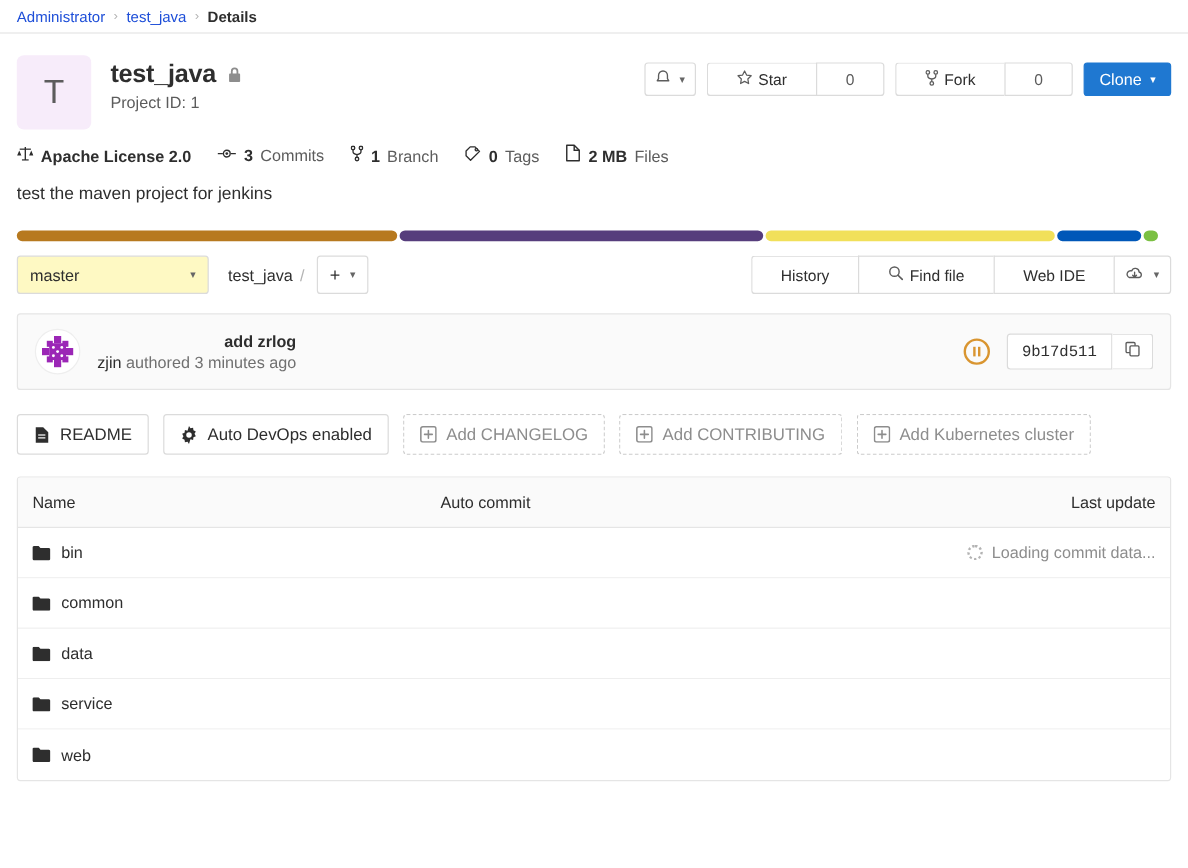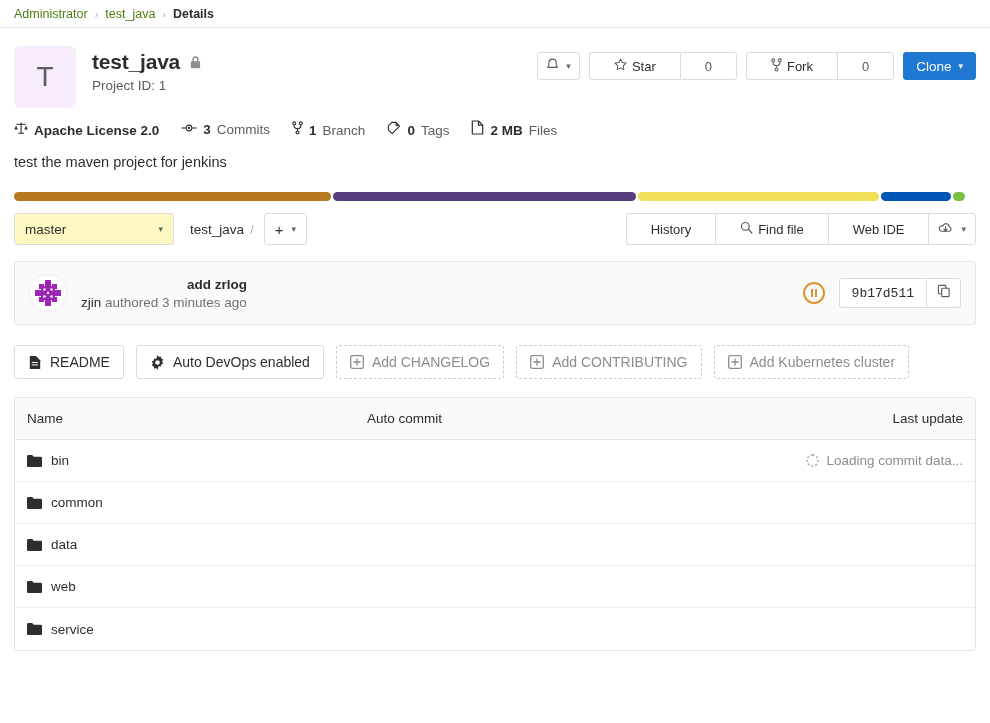--- a/index.html
+++ b/index.html
@@ -14,21 +14,21 @@
   .page { width: 990px; height: 723px; position: relative; }
 
   
   .breadcrumb {
     height: 28px;
     display: flex; align-items: center;
     padding: 0 14px;
     font-size: 12.5px;
     border-bottom: 1px solid #e5e5e5;
   }
-  .breadcrumb .crumb { color: #4d7c0f; }
+  .breadcrumb .crumb { color: #1d4ed8; }
   .breadcrumb .crumb.current { color: #2e2e2e; font-weight: bold; }
   .breadcrumb .sep { color: #b3b3b3; margin: 0 7px; font-size: 11px; }
 
   
   .proj-header {
     display: flex; align-items: flex-start;
     padding: 18px 14px 0 14px;
   }
   .avatar {
     width: 62px; height: 62px;
@@ -589,33 +589,33 @@
           <div class="col-commit"></div>
           <div class="col-update"></div>
         </div>
         <div class="ft-row">
           <div class="col-name">
             <span style="display: inline-flex;">
               <svg width="15" height="12" viewBox="0 0 15 12">
                 <path d="M0 1.3C0 .6.6 0 1.3 0h3.9l1.5 1.7h7C14.4 1.7 15 2.3 15 3v7.7c0 .7-.6 1.3-1.3 1.3H1.3C.6 12 0 11.4 0 10.7z" fill="#2e2e2e"></path>
               </svg>
             </span>
-            <span class="folder-name">web</span>
+            <span class="folder-name">service</span>
           </div>
           <div class="col-commit"></div>
           <div class="col-update"></div>
         </div>
         <div class="ft-row">
           <div class="col-name">
             <span style="display: inline-flex;">
               <svg width="15" height="12" viewBox="0 0 15 12">
                 <path d="M0 1.3C0 .6.6 0 1.3 0h3.9l1.5 1.7h7C14.4 1.7 15 2.3 15 3v7.7c0 .7-.6 1.3-1.3 1.3H1.3C.6 12 0 11.4 0 10.7z" fill="#2e2e2e"></path>
               </svg>
             </span>
-            <span class="folder-name">service</span>
+            <span class="folder-name">web</span>
           </div>
           <div class="col-commit"></div>
           <div class="col-update"></div>
         </div>
       </div>
   </div>
 
 </div>
 
 </body></html>

